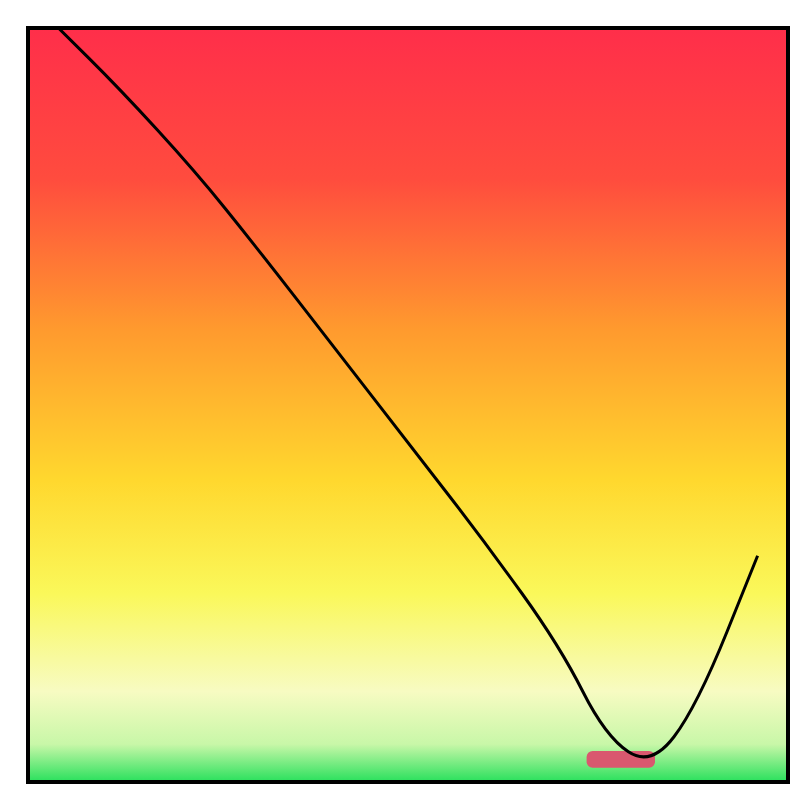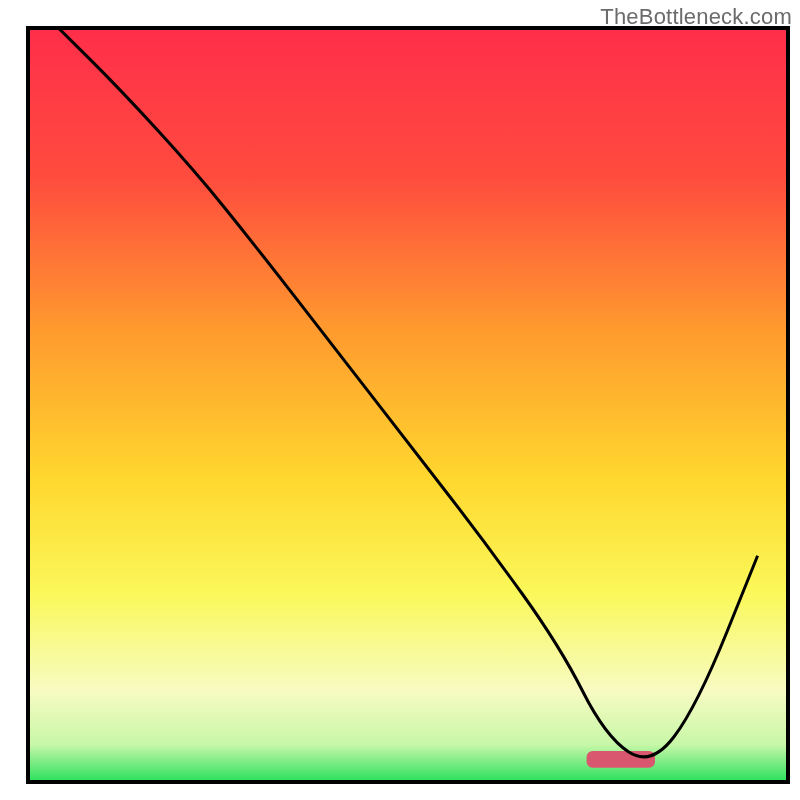--- a/index.html
+++ b/index.html
@@ -26,21 +26,20 @@
     z-index: 10;
   }
   svg {
     display: block;
   }
 </style>
 </head>
 <body>
 
 <div class="chart-container">
-  <div class="watermark">TheBottleneck.com</div>
   <svg id="chart-svg" width="800" height="800" viewBox="0 0 800 800">
     <defs>
       <linearGradient id="bg-grad" x1="0" y1="0" x2="0" y2="1">
           <stop offset="0%" stop-color="#ff2e4a"></stop>
           <stop offset="20%" stop-color="#ff4c3e"></stop>
           <stop offset="40%" stop-color="#ff9a2e"></stop>
           <stop offset="60%" stop-color="#ffd82e"></stop>
           <stop offset="75%" stop-color="#faf85a"></stop>
           <stop offset="88%" stop-color="#f7fbc2"></stop>
           <stop offset="95%" stop-color="#c8f7a8"></stop>

